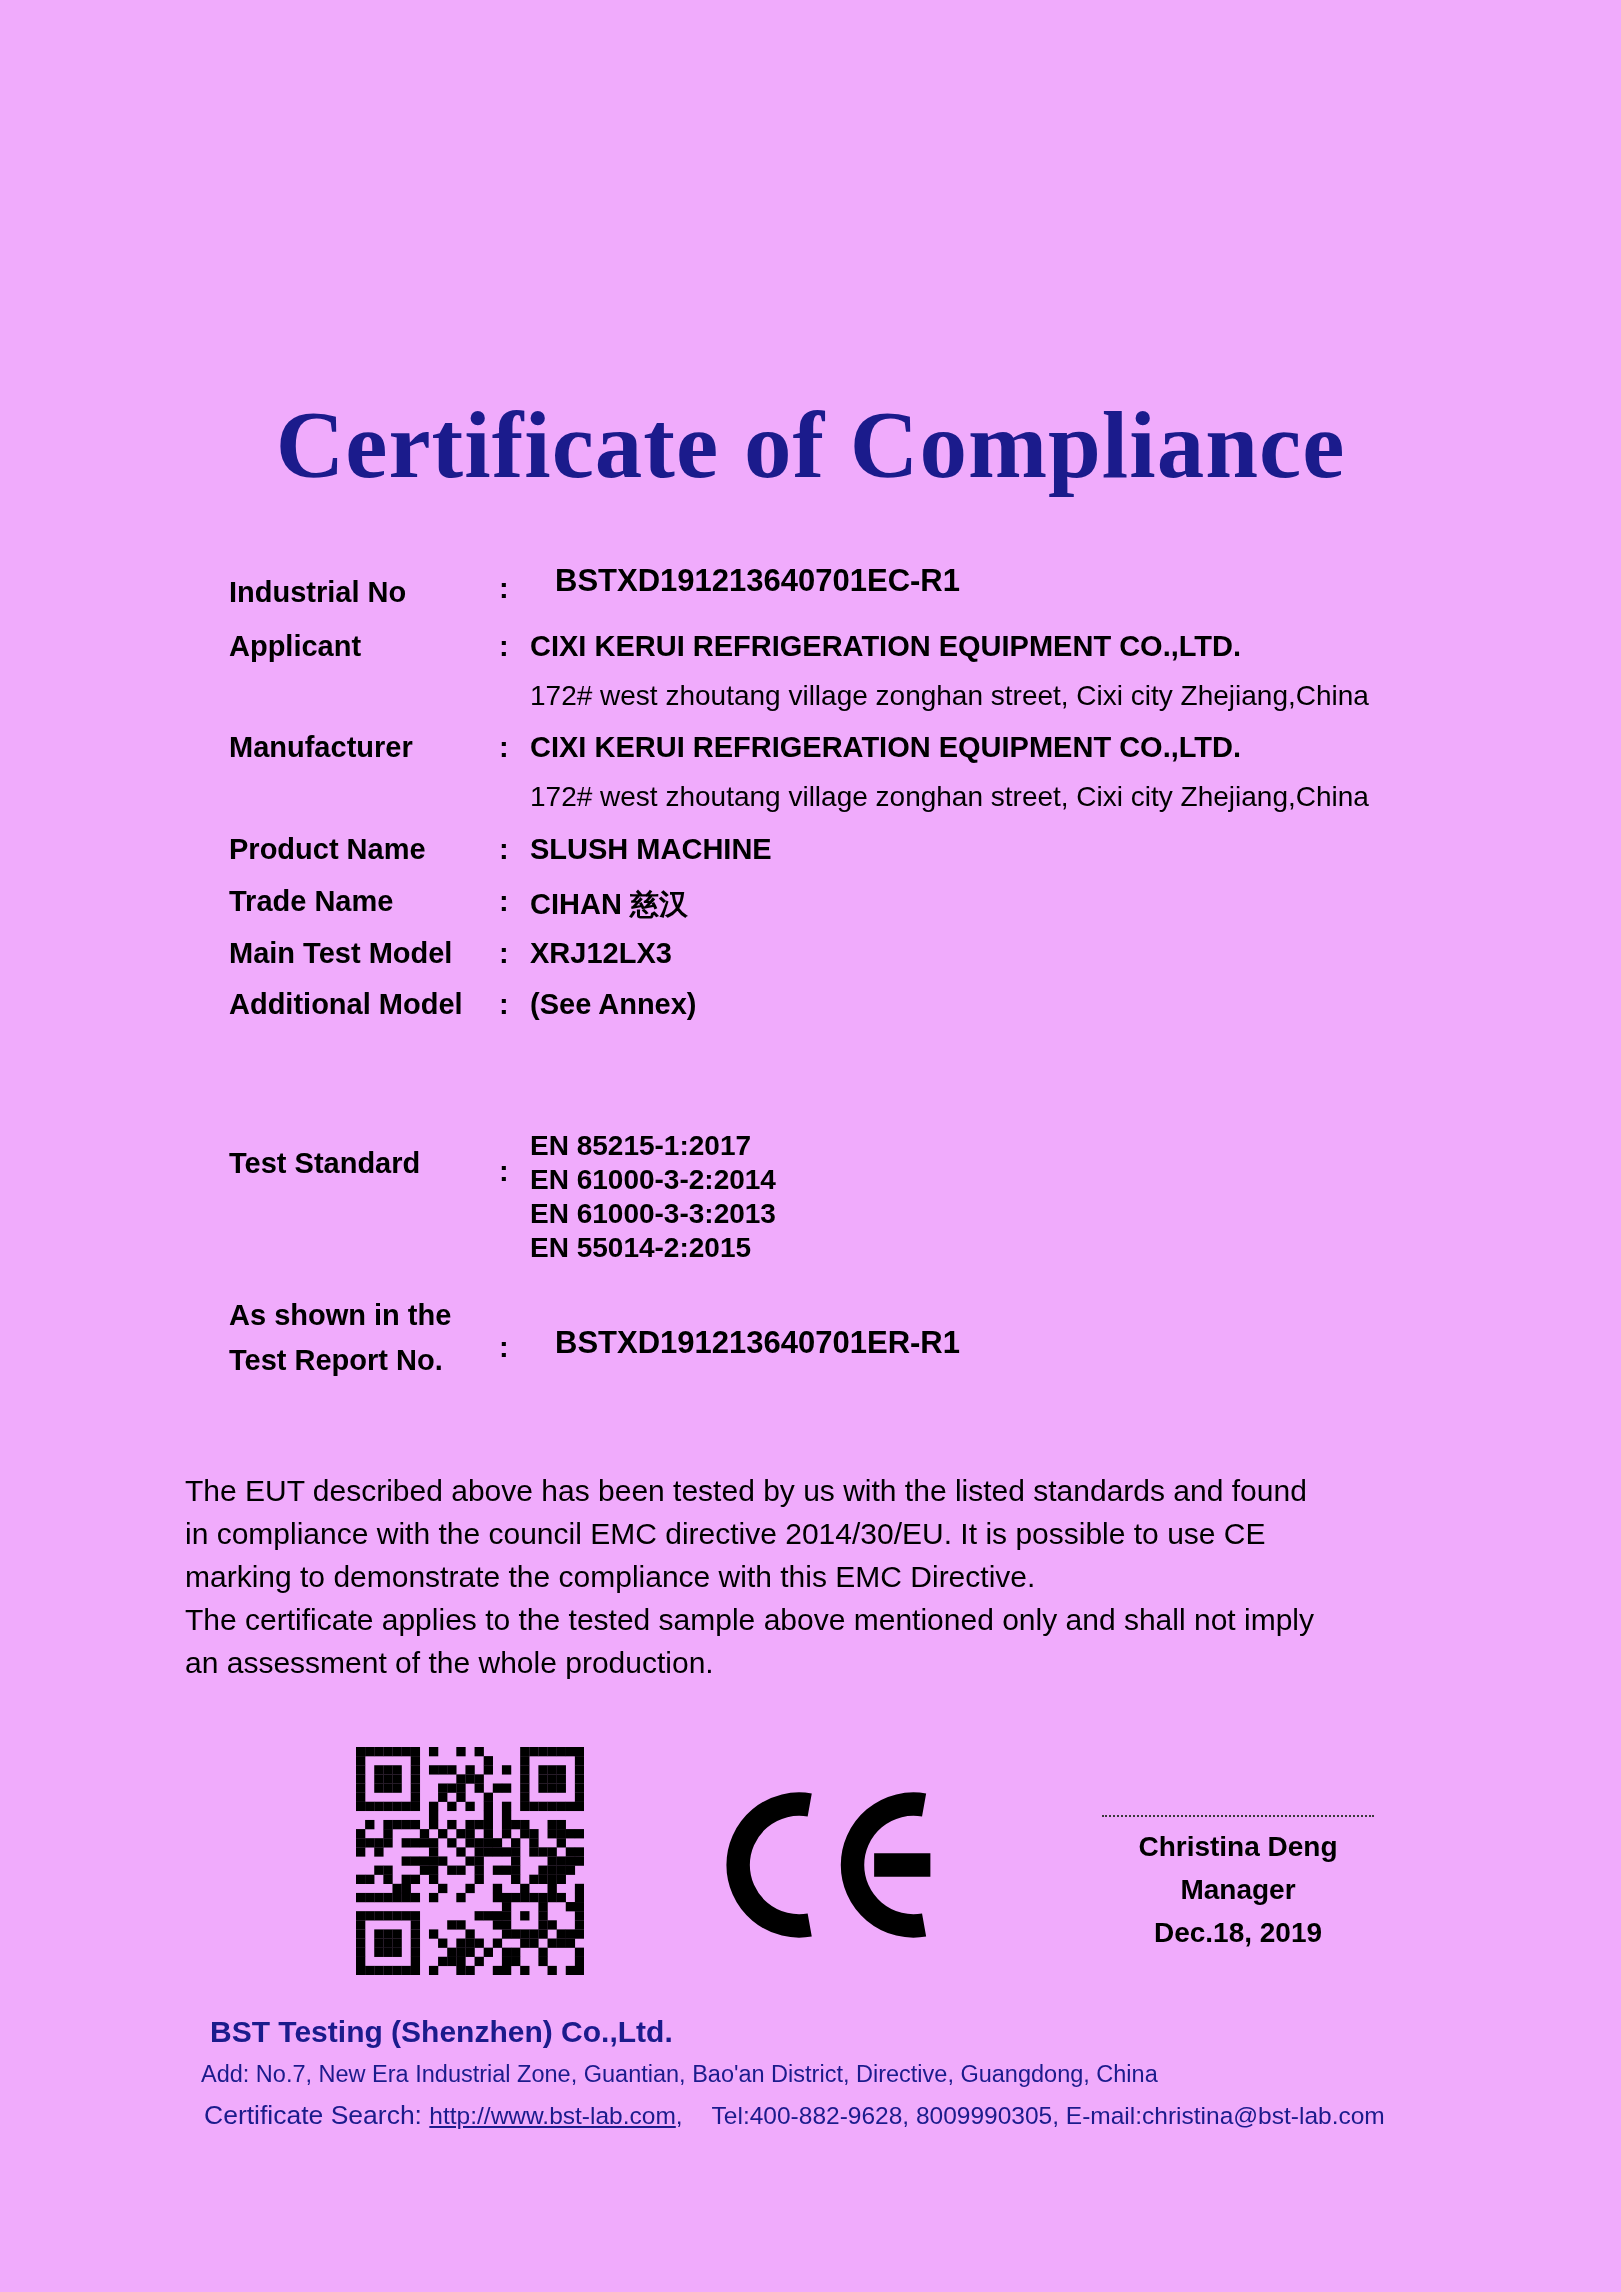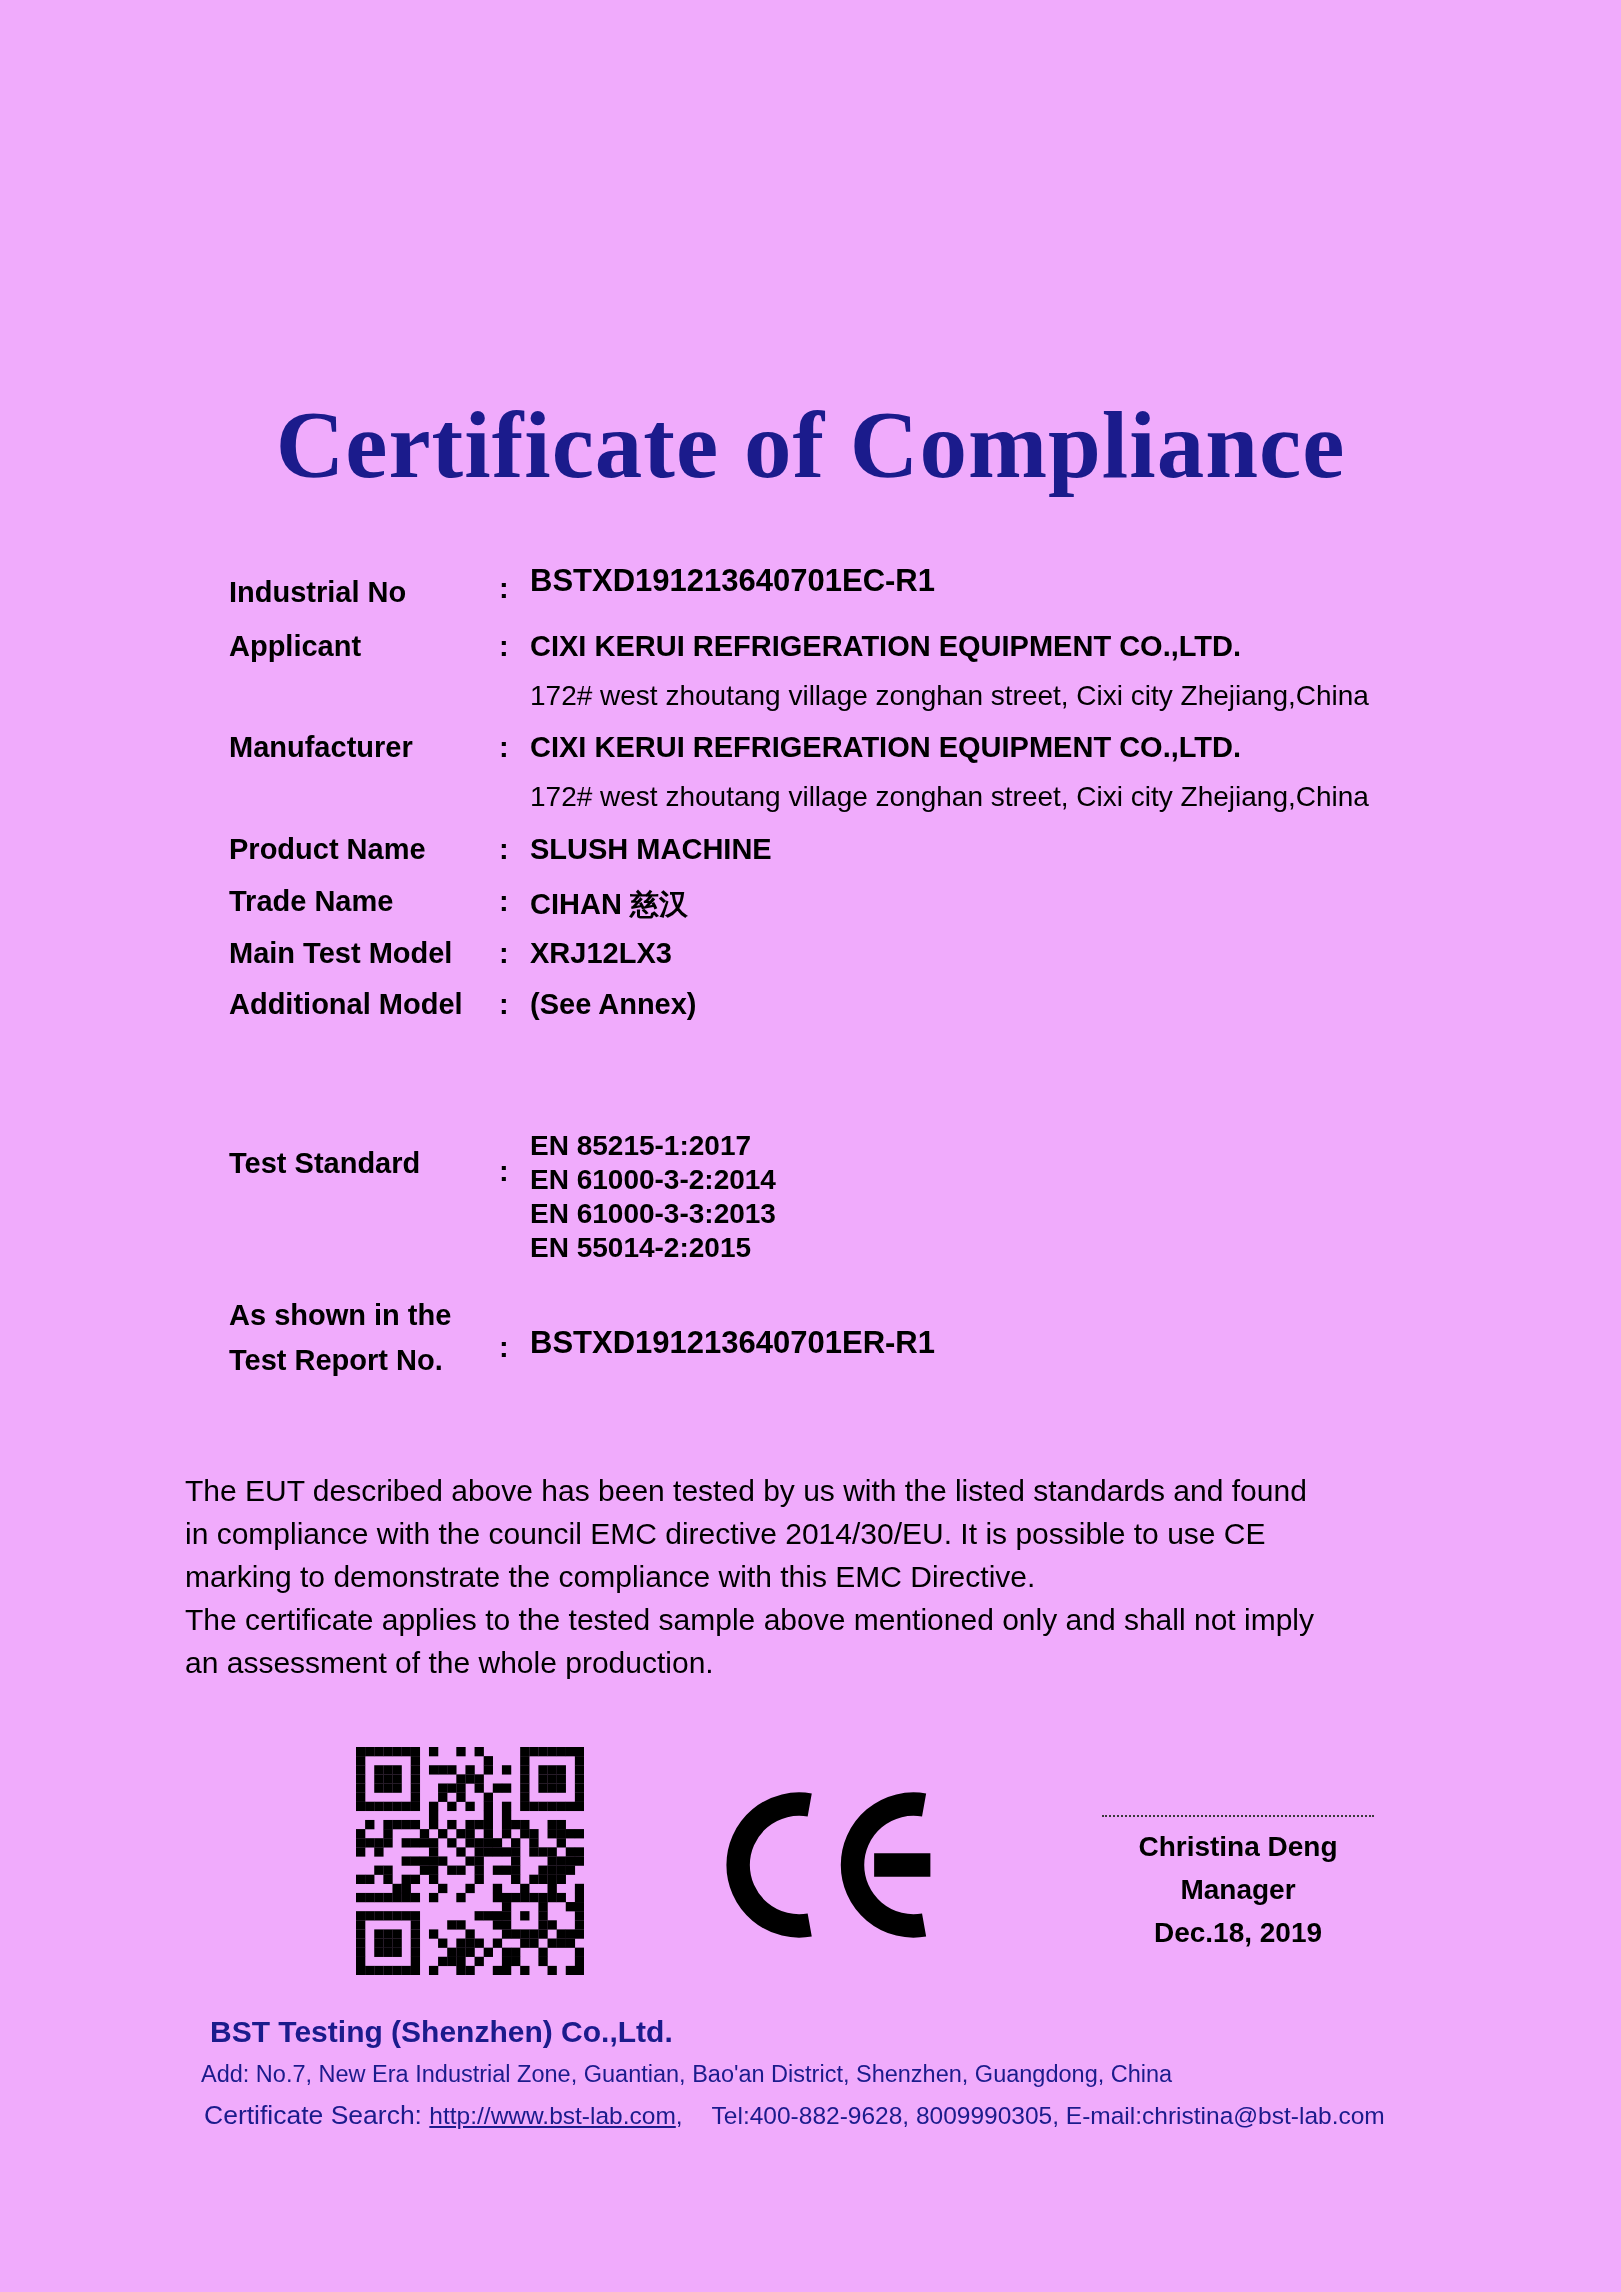--- a/index.html
+++ b/index.html
@@ -10,21 +10,21 @@
     overflow:hidden; margin:0 auto;
   }
   .title {
     position:absolute; top:390px; left:0; width:100%; text-align:center;
     font-family:"Liberation Serif","DejaVu Serif",serif; font-weight:700;
     font-size:95px; color:var(--navy,#1b1b8c); letter-spacing:1px; white-space:nowrap;
   }
   .flabel { position:absolute; left:229px; font-size:29px; font-weight:700; white-space:nowrap; }
   .fcolon { position:absolute; left:499px; font-size:29px; font-weight:700; }
   .fvalue { position:absolute; left:530px; font-size:29px; font-weight:700; white-space:nowrap; }
-  .fvalue.big { font-size:31px; }
+  .fvalue.big { font-size:31px;margin-left:25px; }
   .faddr  { position:absolute; left:530px; font-size:28px; font-weight:400; white-space:nowrap;text-align:center; }
   .std-lines { position:absolute; left:530px; top:1129px; font-size:28px; font-weight:700; line-height:34px; }
   .body-text { position:absolute; left:185px; top:1469px; font-size:30px; line-height:43px; color:#000; }
   .body-text div { white-space:nowrap; }
   .qr { position:absolute; left:356px; top:1747px; width:228px; height:228px; }
   .ce { position:absolute; left:726px; top:1790px; }
   .sig { position:absolute; left:1096px; top:1815px; width:284px; text-align:center; }
   .sig-rule { height:0; border-top:2.9px dotted #3a3a3a; margin:0 5.9px 7.8px 5.9px; }
   .sig-line { font-size:28px; font-weight:700; line-height:43px; color:#000; white-space:nowrap; }
   .footer-company { position:absolute; left:210px; top:2015px; font-size:30px; font-weight:700; color:var(--navy,#1b1b8c); white-space:nowrap; }
@@ -420,19 +420,19 @@
   </div>
 
   <div class="sig">
     <div class="sig-rule"></div>
     <div class="sig-line">Christina Deng</div>
     <div class="sig-line">Manager</div>
     <div class="sig-line">Dec.18, 2019</div>
   </div>
 
   <div class="footer-company">BST Testing (Shenzhen) Co.,Ltd.</div>
-  <div class="footer-address">Add: No.7, New Era Industrial Zone, Guantian, Bao'an District, Shenzhen, Guangdong, China</div>
+  <div class="footer-address">Add: No.7, New Era Industrial Zone, Guantian, Bao'an District, Directive, Guangdong, China</div>
   <div class="footer-search">
     <span>Certificate Search: </span><span class="url">http://www.bst-lab.com</span><span class="comma">,</span><span class="contact">Tel:400-882-9628, 8009990305, E-mail:christina@bst-lab.com</span>
   </div>
 
 </div>
 
 
 </body></html>

